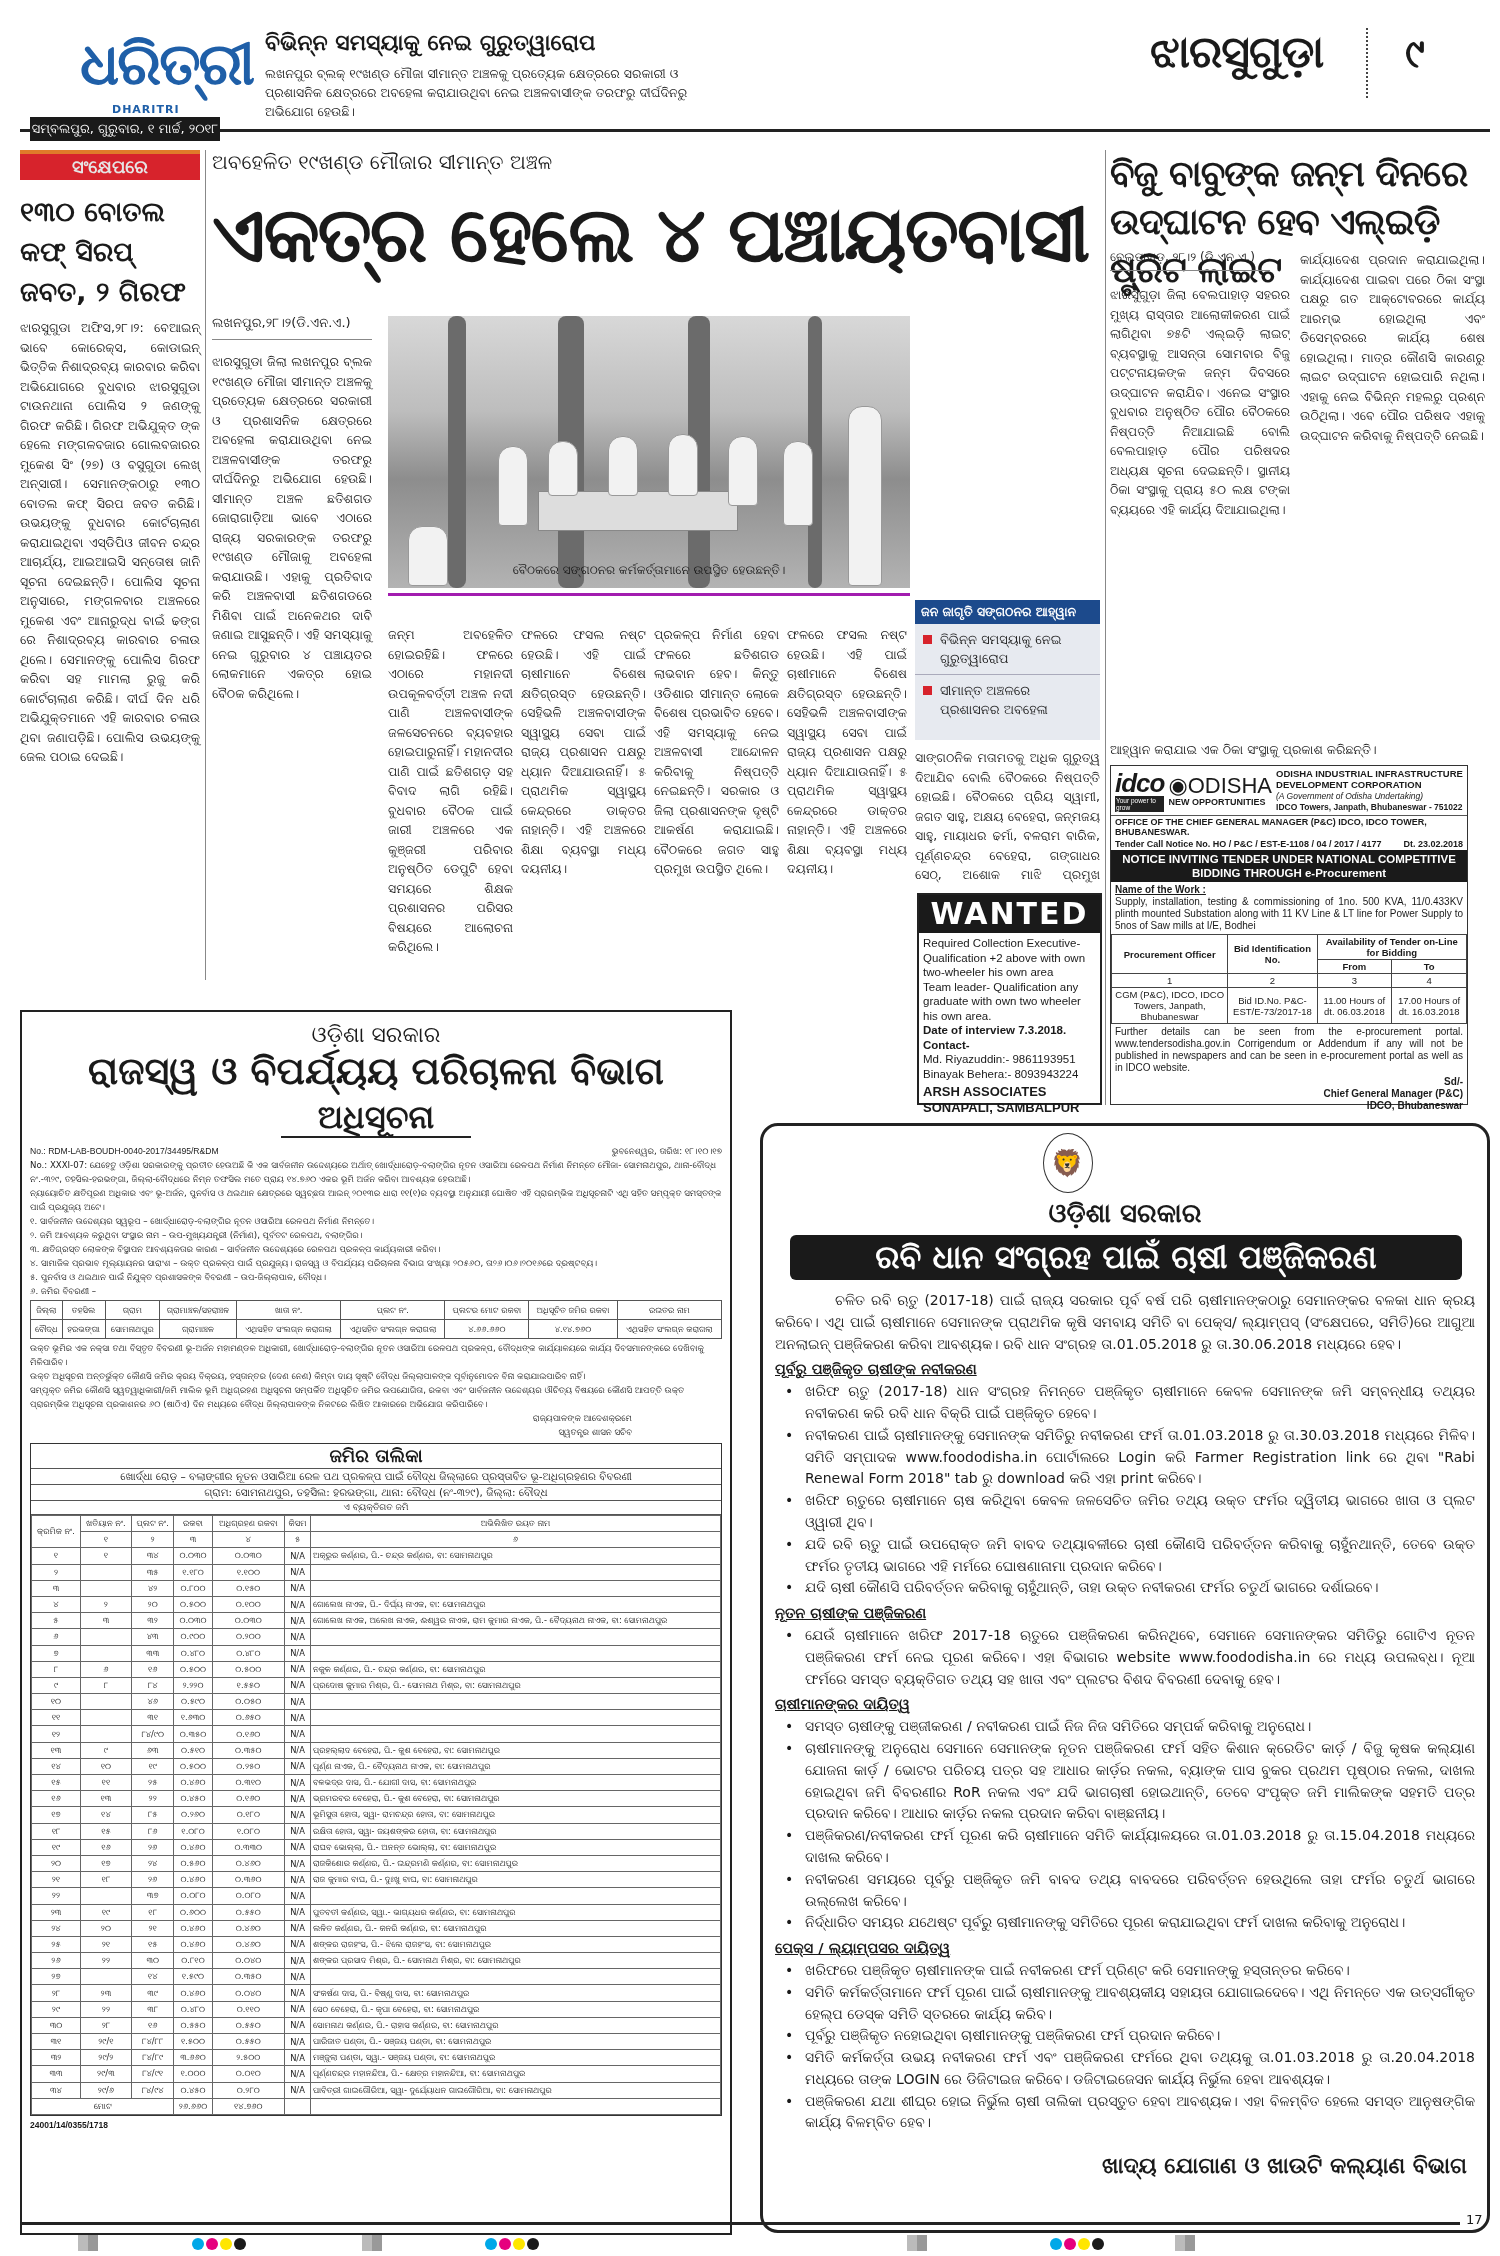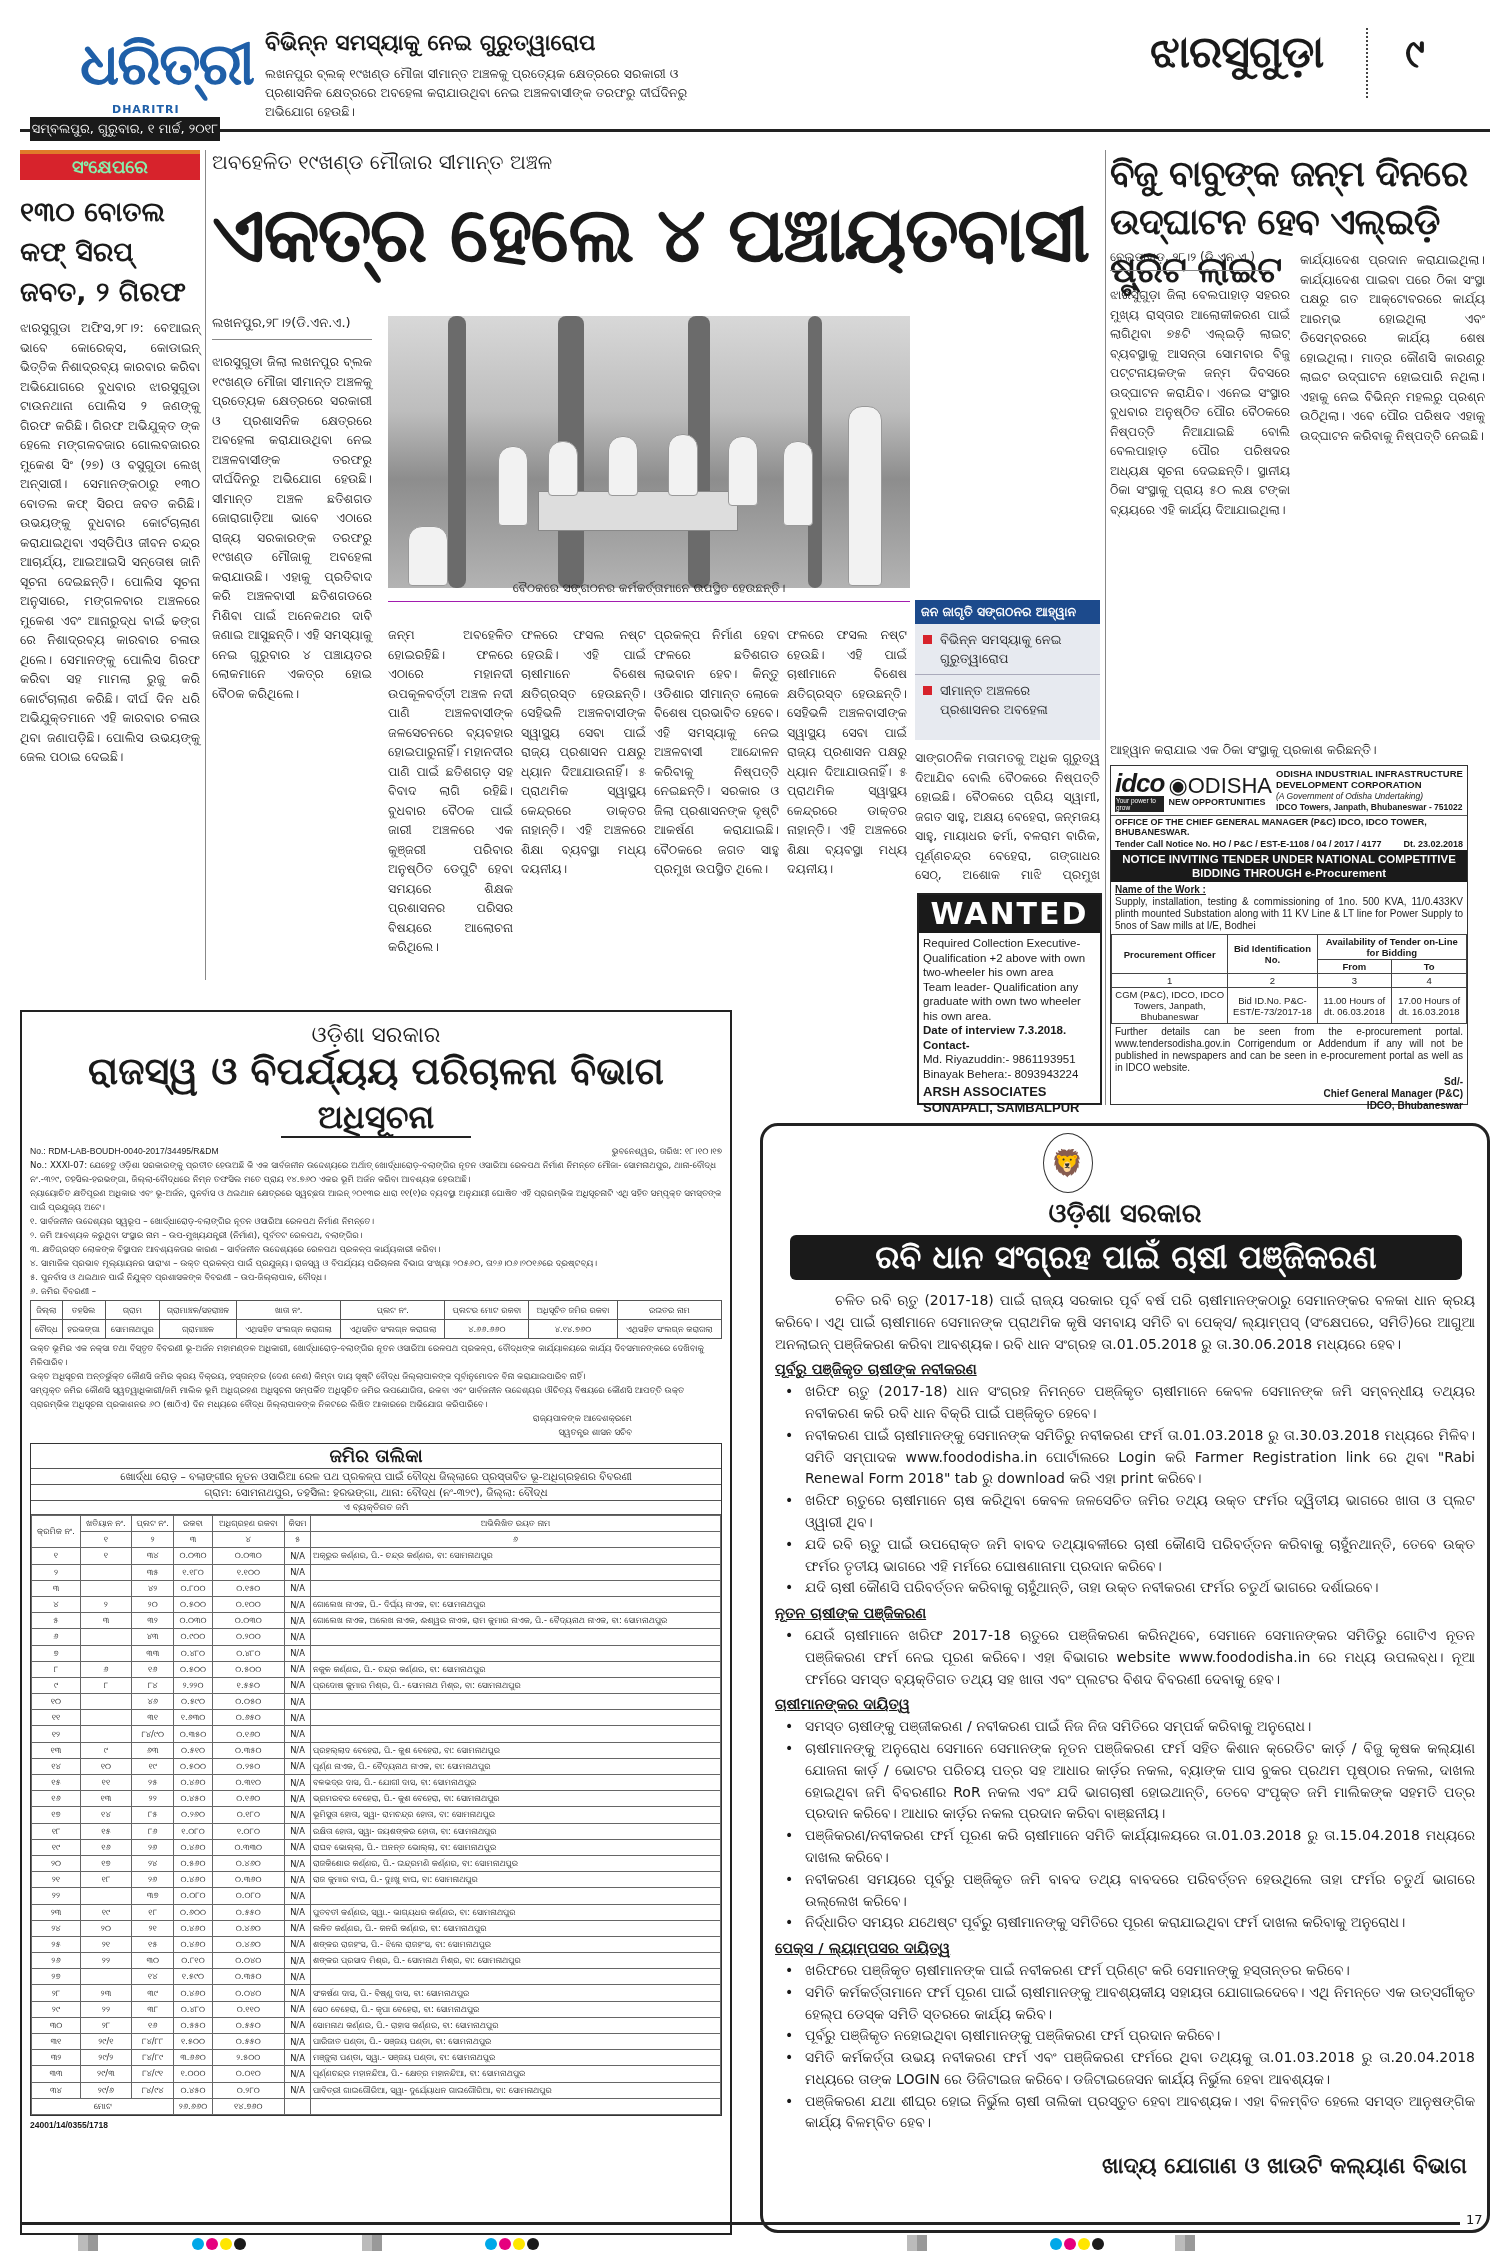--- a/index.html
+++ b/index.html
@@ -10,34 +10,34 @@
   #logo{left:80px;top:30px;font-family:"DejaVu Serif",serif;font-size:58px;font-weight:bold;color:#1f5fa8;letter-spacing:-2px}
   #logo-sub{left:112px;top:103px;font-size:11px;font-weight:bold;color:#1f5fa8;letter-spacing:1px}
   #dateline{left:30px;top:117px;width:190px;height:24px;background:#1a1a1a;color:#fff;font-size:13px;line-height:24px;text-align:center}
   #mast-rule{left:20px;top:129px;width:1470px;height:3px;background:#222}
   #teaser-title{left:265px;top:30px;font-size:22px;font-weight:bold}
   #teaser-text{left:265px;top:64px;width:470px;font-size:12.5px;line-height:19px}
   #section-name{left:1150px;top:26px;font-size:44px;font-weight:bold;letter-spacing:-1px}
   #page-num{left:1405px;top:30px;font-size:40px;font-weight:bold}
   #mast-vrule{left:1366px;top:28px;height:70px;border-left:2px dotted #444}
   
-  #brief-tag{left:20px;top:150px;width:180px;height:30px;background:#d7232c;border-top:4px solid #e07a2a;color:#86efac;font-weight:bold;font-size:18px;text-align:center;line-height:26px}
+  #brief-tag{left:20px;top:150px;width:180px;height:30px;background:#d7232c;border-top:4px solid #e07a2a;color:#e5e5e5;font-weight:bold;font-size:18px;text-align:center;line-height:26px}
   #brief-title{left:20px;top:192px;width:180px;font-size:27px;font-weight:bold;line-height:40px}
   #brief-body{left:20px;top:318px;width:180px;font-size:12.5px;line-height:19.5px;text-align:justify}
   .colrule{position:absolute;width:1px;background:#888}
   
   #kicker{left:212px;top:150px;font-size:20px}
   #headline{left:212px;top:190px;font-size:76px;font-weight:bold;letter-spacing:-2px;line-height:90px}
   #dateline-main{left:212px;top:315px;font-size:13px;border-bottom:1px solid #888;padding-bottom:8px;width:160px}
   #main-col1{left:212px;top:352px;width:160px;font-size:12.5px;line-height:19.5px;text-align:justify}
   #photo{left:388px;top:316px;width:522px;height:272px;background:linear-gradient(180deg,#d8d8d8 0%,#bdbdbd 35%,#8d8d8d 60%,#b3b3b3 100%);overflow:hidden}
   #photo .tree{position:absolute;background:#6b6b6b;border-radius:8px}
   #photo .person{position:absolute;background:#f2f2f2;border-radius:14px 14px 4px 4px;border:1px solid #999}
   #photo .table{position:absolute;background:#ddd;border:1px solid #888}
-  #photo-caption{left:388px;top:581px;width:522px;font-size:12px;text-align:center;border-bottom:1px solid #a21caf;padding-bottom:6px}
+  #photo-caption{left:388px;top:563px;width:522px;font-size:12px;text-align:center;border-bottom:3px solid #a21caf;padding-bottom:16px}
   .textcol{position:absolute;font-size:12.5px;line-height:19.5px;text-align:justify}
   
   #quote-box{left:915px;top:600px;width:185px;height:140px;background:#e7eaf0}
   #quote-head{background:#1c4a8c;color:#fff;font-size:12.5px;font-weight:bold;padding:4px 6px}
   .quote-item{display:flex;gap:8px;padding:6px 8px;font-size:13px;line-height:19px;border-bottom:1px solid #aab}
   .quote-item:last-child{border-bottom:none}
   .red-sq{width:9px;height:9px;background:#d7232c;flex:none;margin-top:5px}
   
   #wanted{left:917px;top:893px;width:185px;height:212px;border:2px solid #222}
   #wanted-head{background:#1a1a1a;color:#fff;font-size:30px;font-weight:bold;text-align:center;letter-spacing:2px;line-height:38px}

